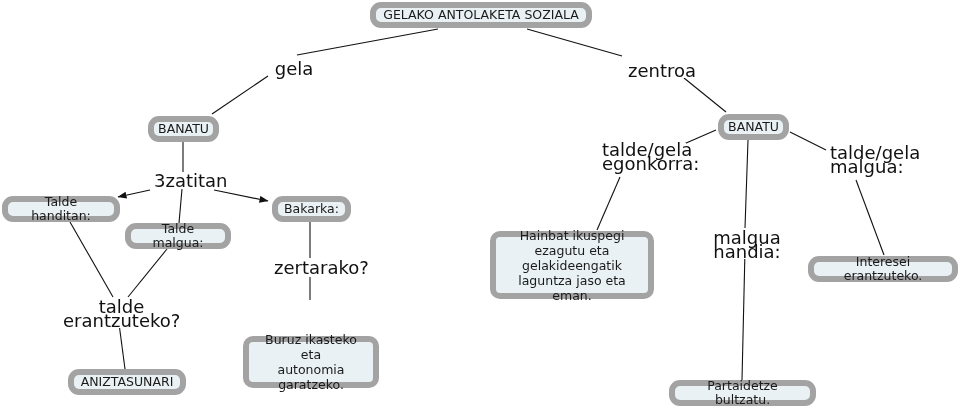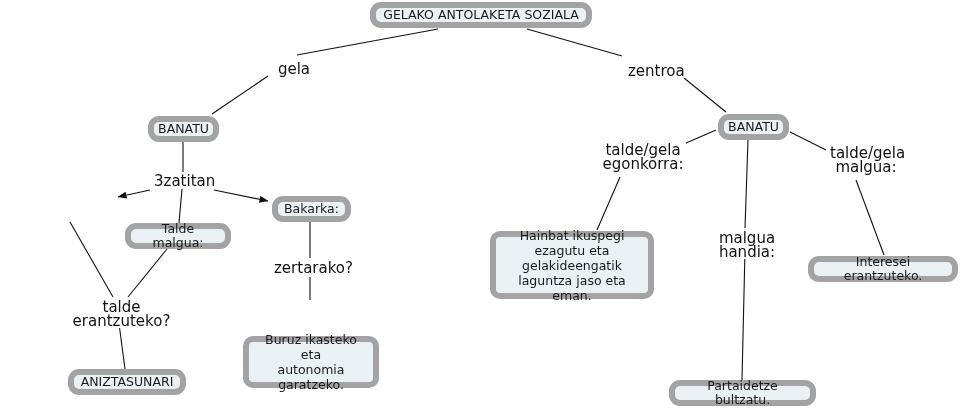--- a/index.html
+++ b/index.html
@@ -42,21 +42,21 @@
     padding: 2px 6px;
     white-space: pre-line;
   }
   .node.multiline {
     border-radius: 10px;
     line-height: 15px;
   }
   .edge-label {
     position: absolute;
     color: #111111;
-    font-size: 15px;
+    font-size: 18px;
     line-height: 14px;
     text-align: center;
     white-space: pre-line;
     background: #ffffff;
     padding: 0 2px;
   }
 </style>
 </head>
 <body>
 
@@ -105,20 +105,21 @@
 
     <line x1="856" y1="180" x2="884" y2="255" stroke="#111111" stroke-width="1.1"></line>
   </svg>
 
   <div class="node" style="left:370px; top:2px; width:222px; height:26px;">GELAKO ANTOLAKETA SOZIALA</div>
 
   <div class="node" style="left:148px; top:116px; width:71px; height:26px;">BANATU</div>
 
   <div class="node" style="left:718px; top:114px; width:71px; height:26px;">BANATU</div>
 
+  <div class="node" style="left:2px; top:196px; width:118px; height:26px;">Talde handitan:</div>
 
   <div class="node" style="left:125px; top:223px; width:106px; height:26px;">Talde malgua:</div>
 
   <div class="node" style="left:272px; top:196px; width:79px; height:26px;text-align:center;">Bakarka:</div>
 
   <div class="node" style="left:68px; top:369px; width:118px; height:26px;">ANIZTASUNARI</div>
 
   <div class="node multiline" style="left:243px; top:300px; width:136px; height:52px;margin-top:36px;">Buruz ikasteko eta
 autonomia
 garatzeko.</div>

